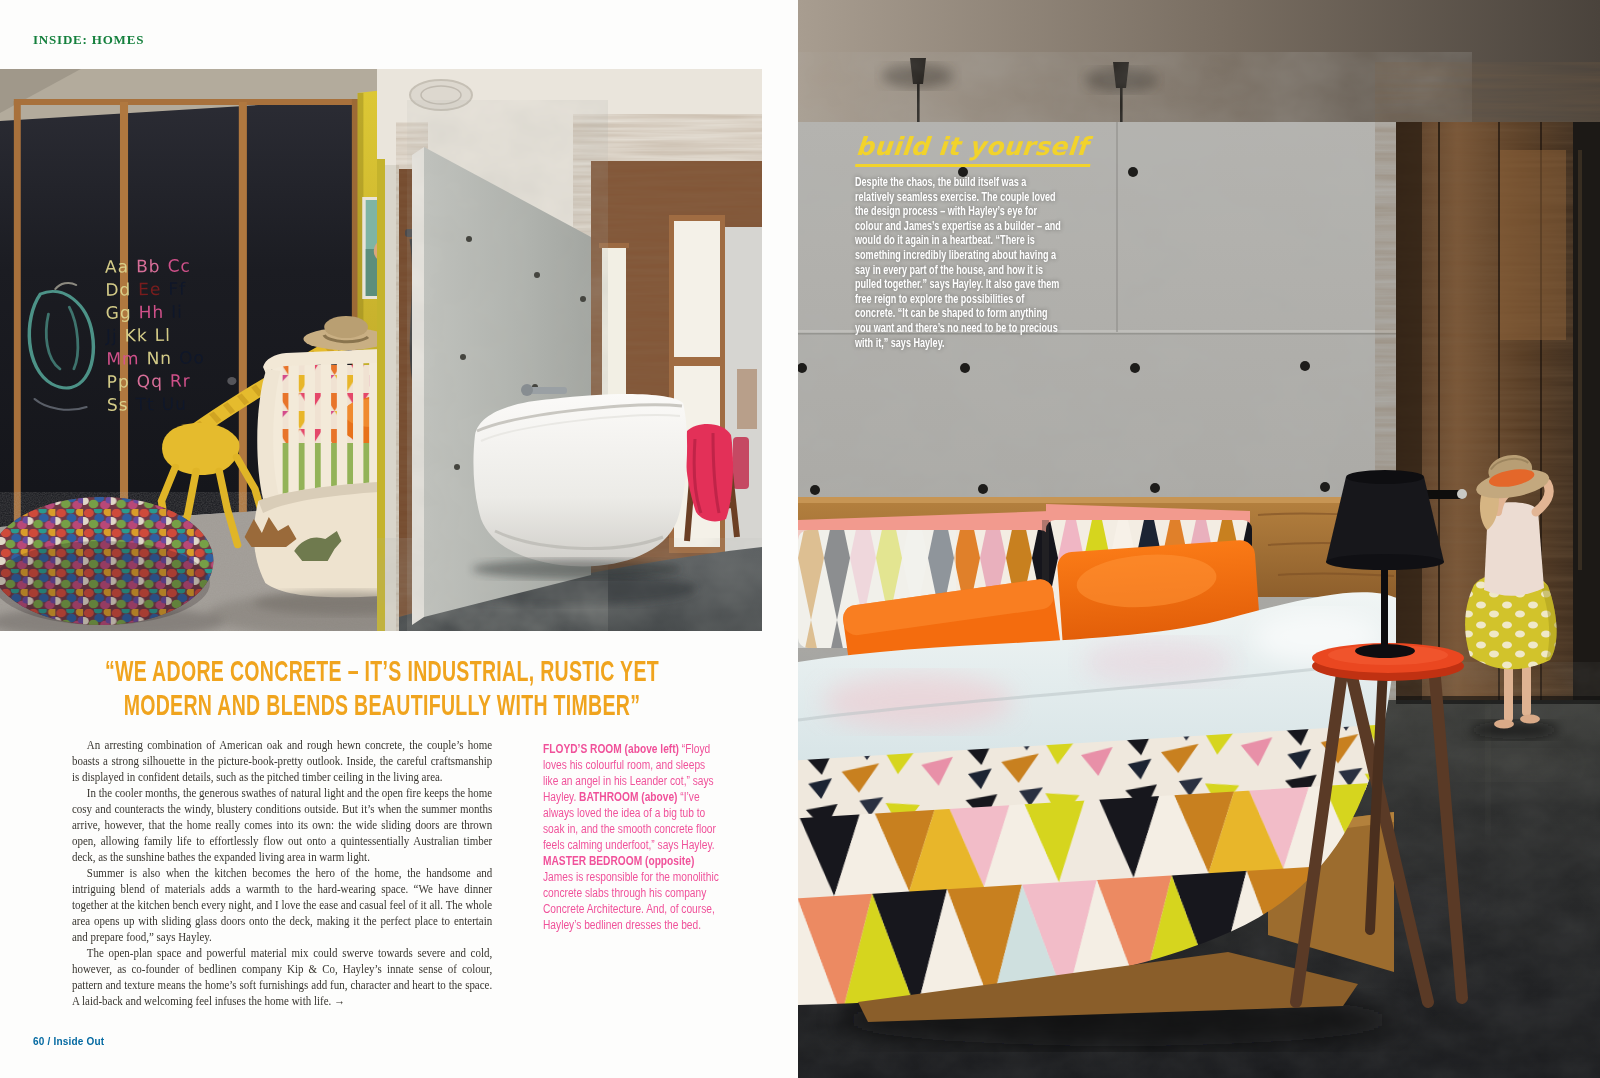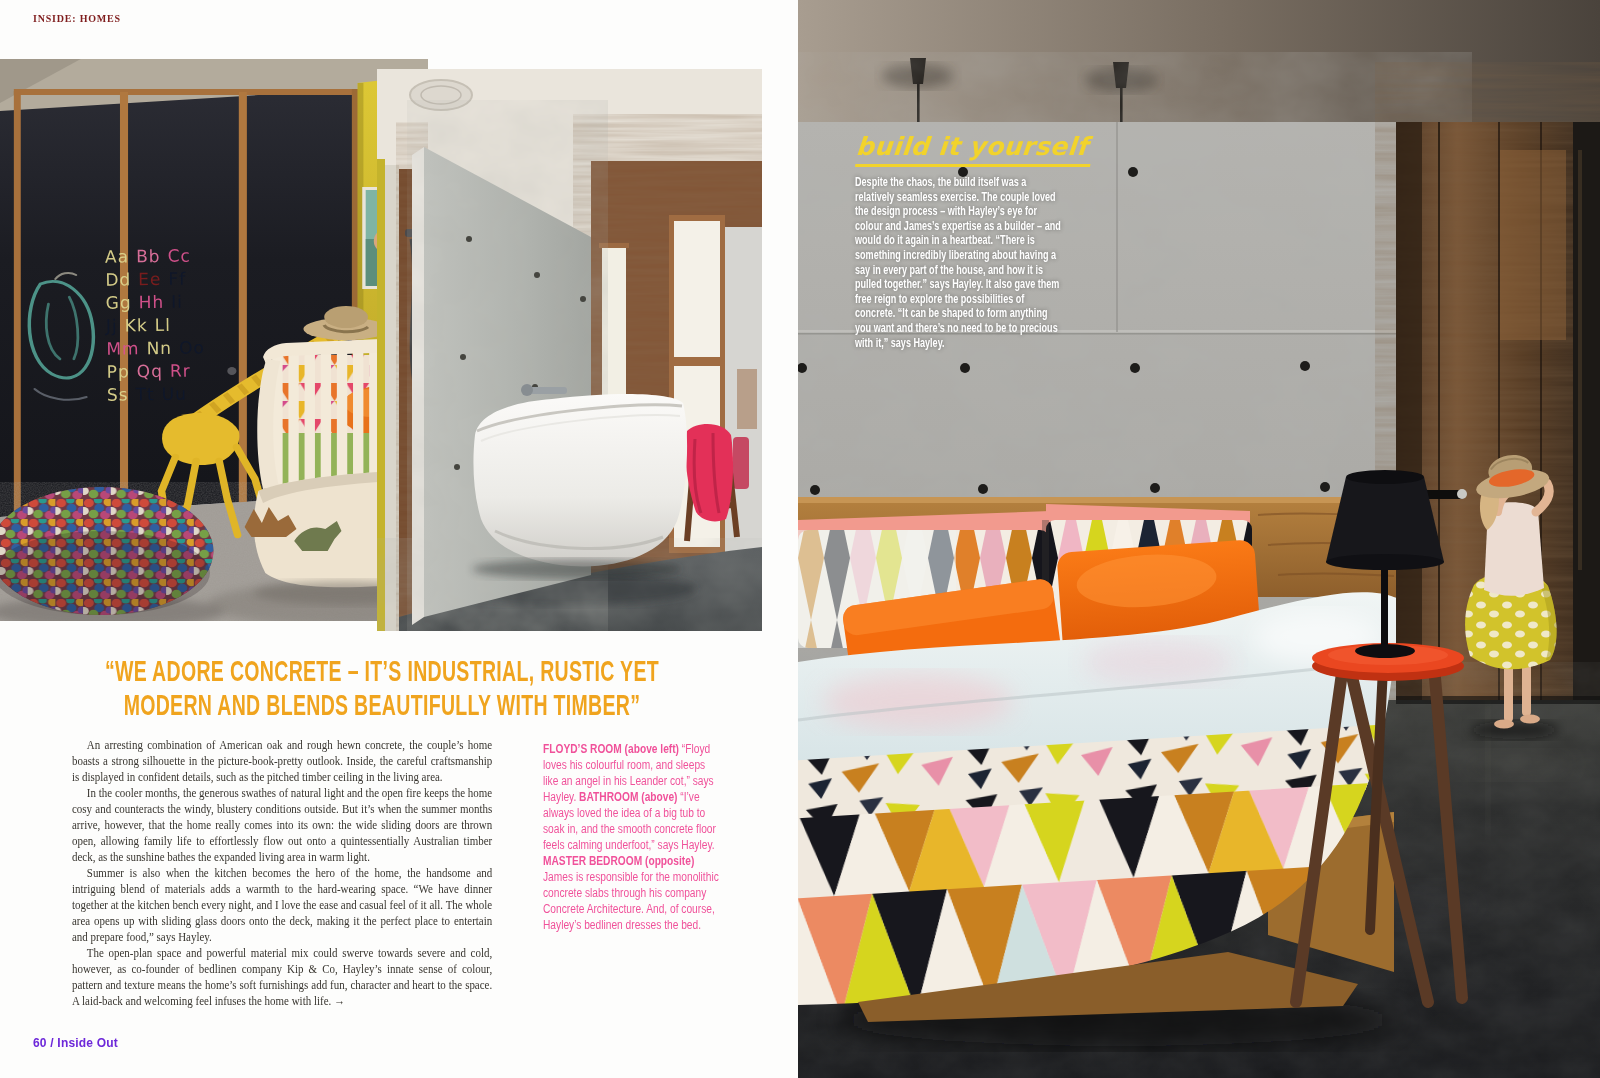--- a/index.html
+++ b/index.html
@@ -2,24 +2,24 @@
 <html><head>
 <meta charset="utf-8">
 <style>
   *{margin:0;padding:0;box-sizing:border-box}
   html,body{width:1600px;height:1078px}
   body{position:relative;background:#fdfdfc;overflow:hidden;font-family:"Liberation Sans",sans-serif;color:#34322d}
   .abs{position:absolute}
   figure.ph{position:absolute;overflow:hidden;background:#ccc}
   figure.ph svg{position:absolute;left:0;top:0;width:100%;height:100%;display:block}
 
-  .kicker{left:33px;top:13px;font-family:"Liberation Serif",serif;font-weight:700;font-size:10px;letter-spacing:.8px;color:#7f1d1d}
-  .folio{left:33px;top:1036px;font-weight:700;font-size:12px;letter-spacing:.2px;color:#6d28d9}
-
-  .fig-nursery{left:0;top:59px;width:428px;height:562px}
+  .kicker{left:33px;top:32px;font-family:"Liberation Serif",serif;font-weight:700;font-size:13px;letter-spacing:.8px;color:#15803d}
+  .folio{left:33px;top:1036px;font-weight:700;font-size:10px;letter-spacing:.2px;color:#0369a1}
+
+  .fig-nursery{left:0;top:69px;width:428px;height:562px}
   .fig-bath{left:377px;top:69px;width:385px;height:562px}
   .fig-bedroom{left:798px;top:0;width:802px;height:1078px;background:#2a2a2a}
 
   .quote{left:-98px;top:654px;width:960px;text-align:center;font-weight:700;font-size:30px;line-height:1.13;color:#f0a41e;transform:scaleX(.65);transform-origin:50% 0;letter-spacing:.5px}
 
   .article{left:72px;top:737px;width:483px;font-family:"Liberation Serif",serif;font-size:12.6px;line-height:16px;text-align:justify;transform:scaleX(.87);transform-origin:0 0;color:#38352f}
   .article p{text-indent:17px}
 
   .captions{left:543px;top:741px;width:212px;font-size:12px;line-height:16px;color:#f0519a;transform:scaleX(.85);transform-origin:0 0;font-weight:400}
   .captions strong{font-weight:700}

